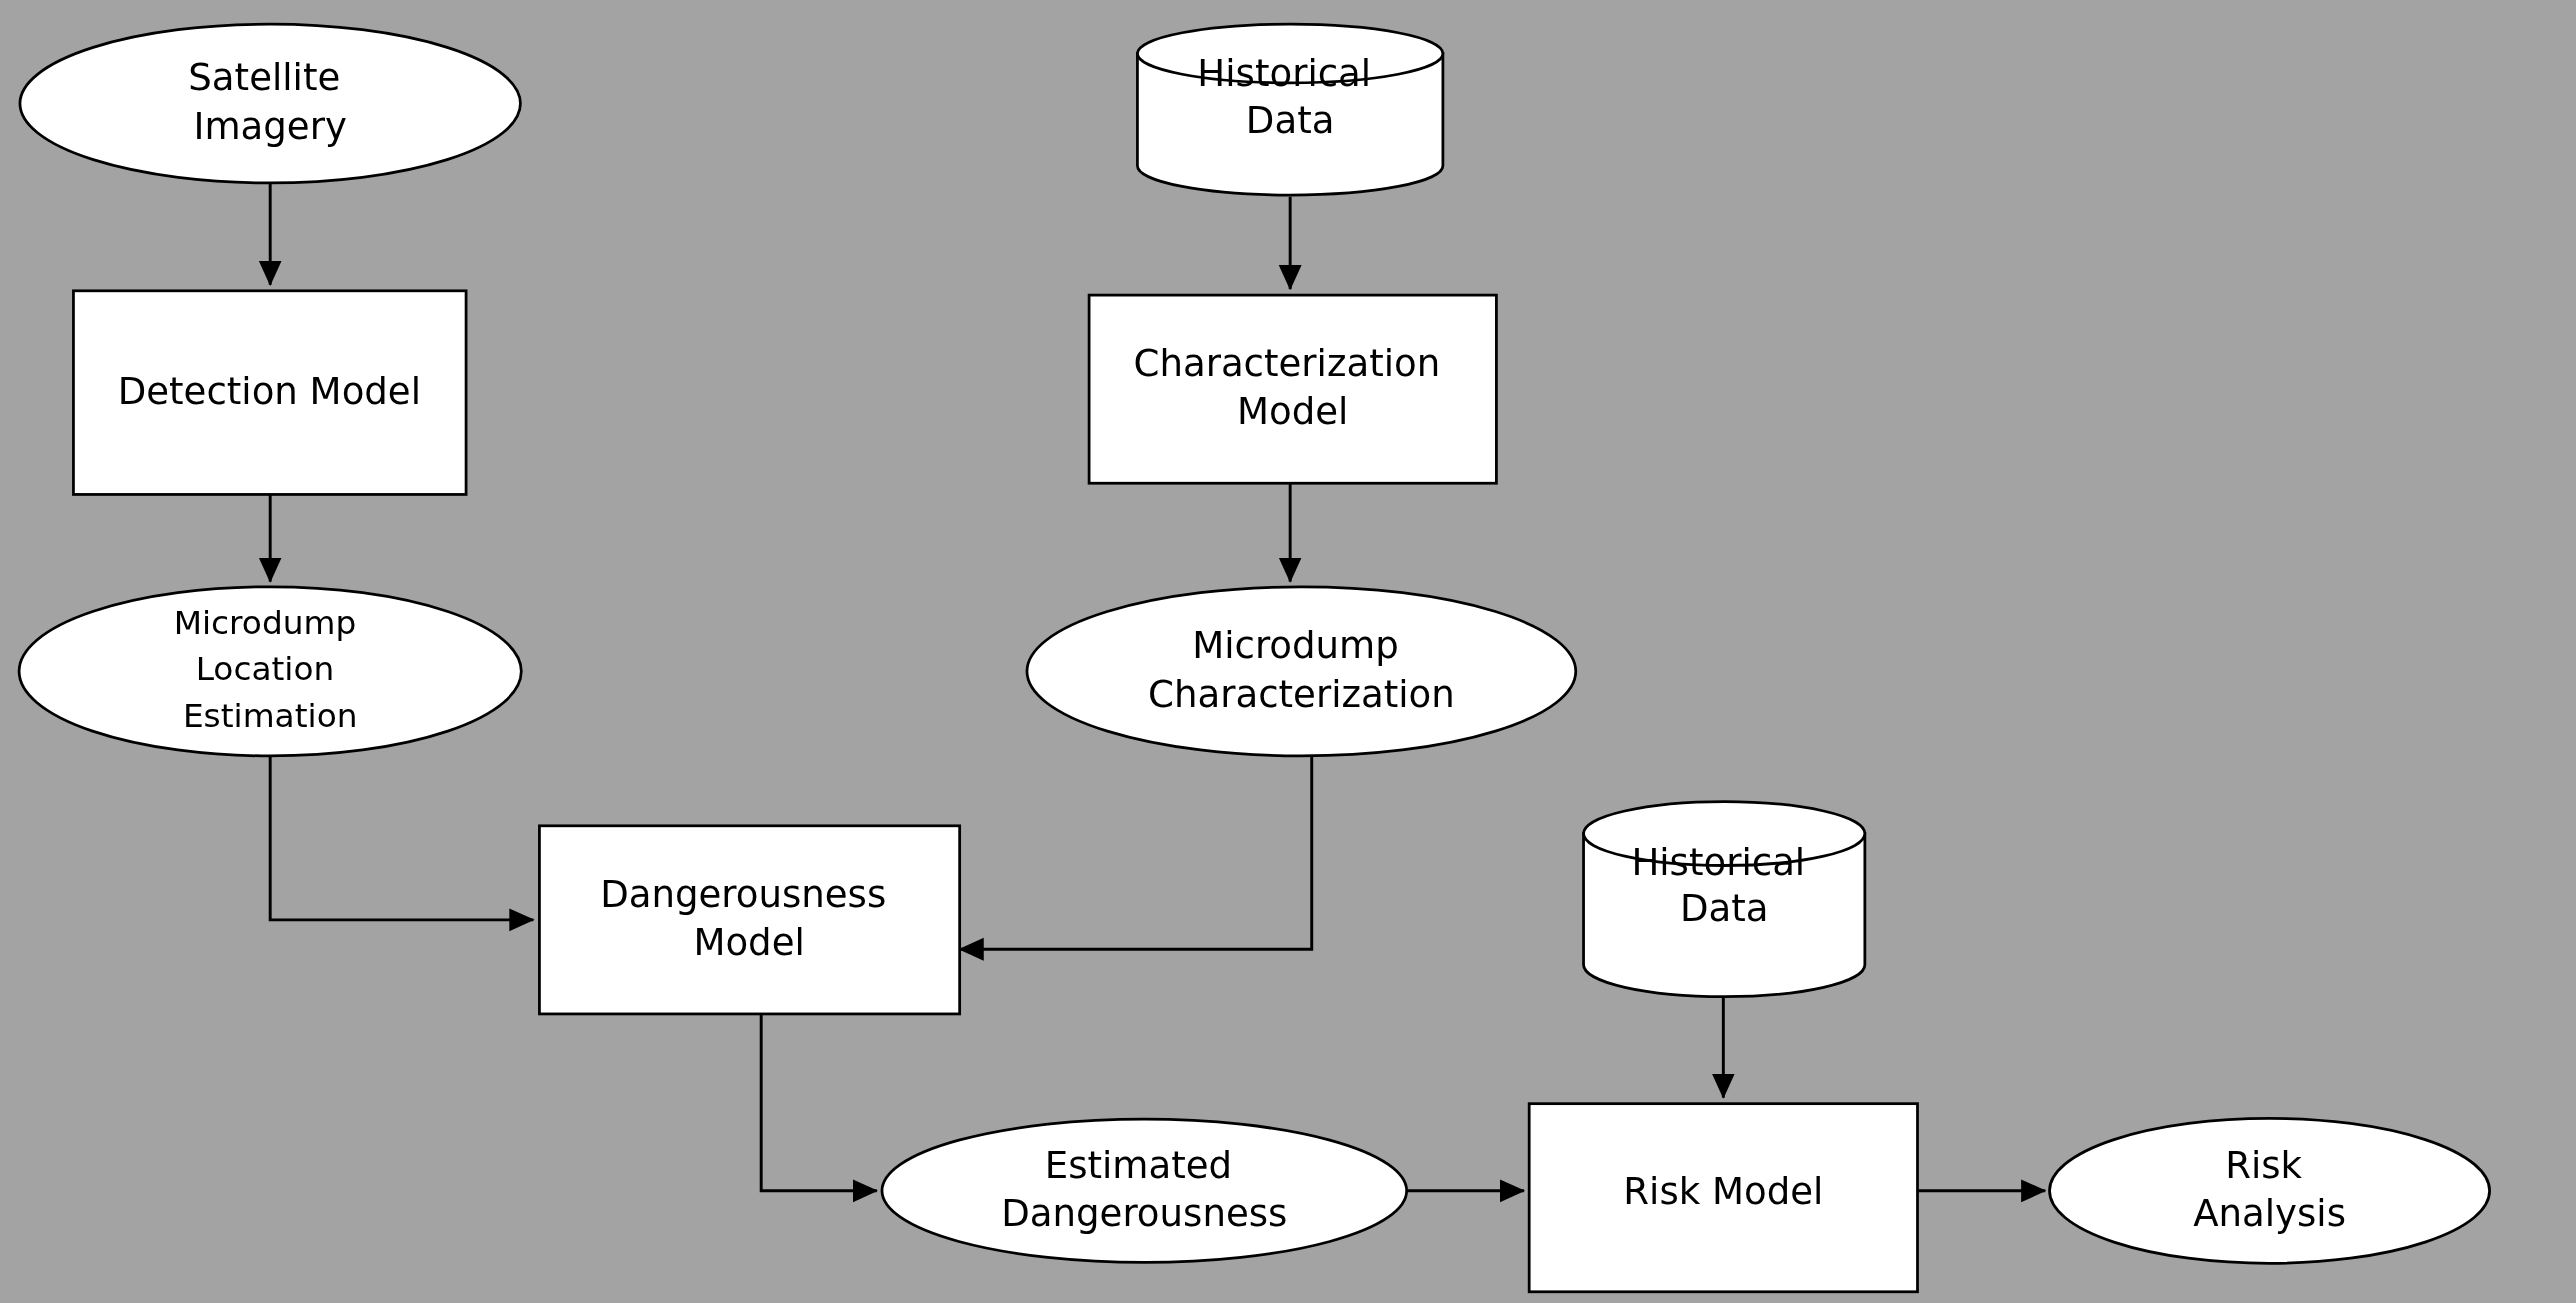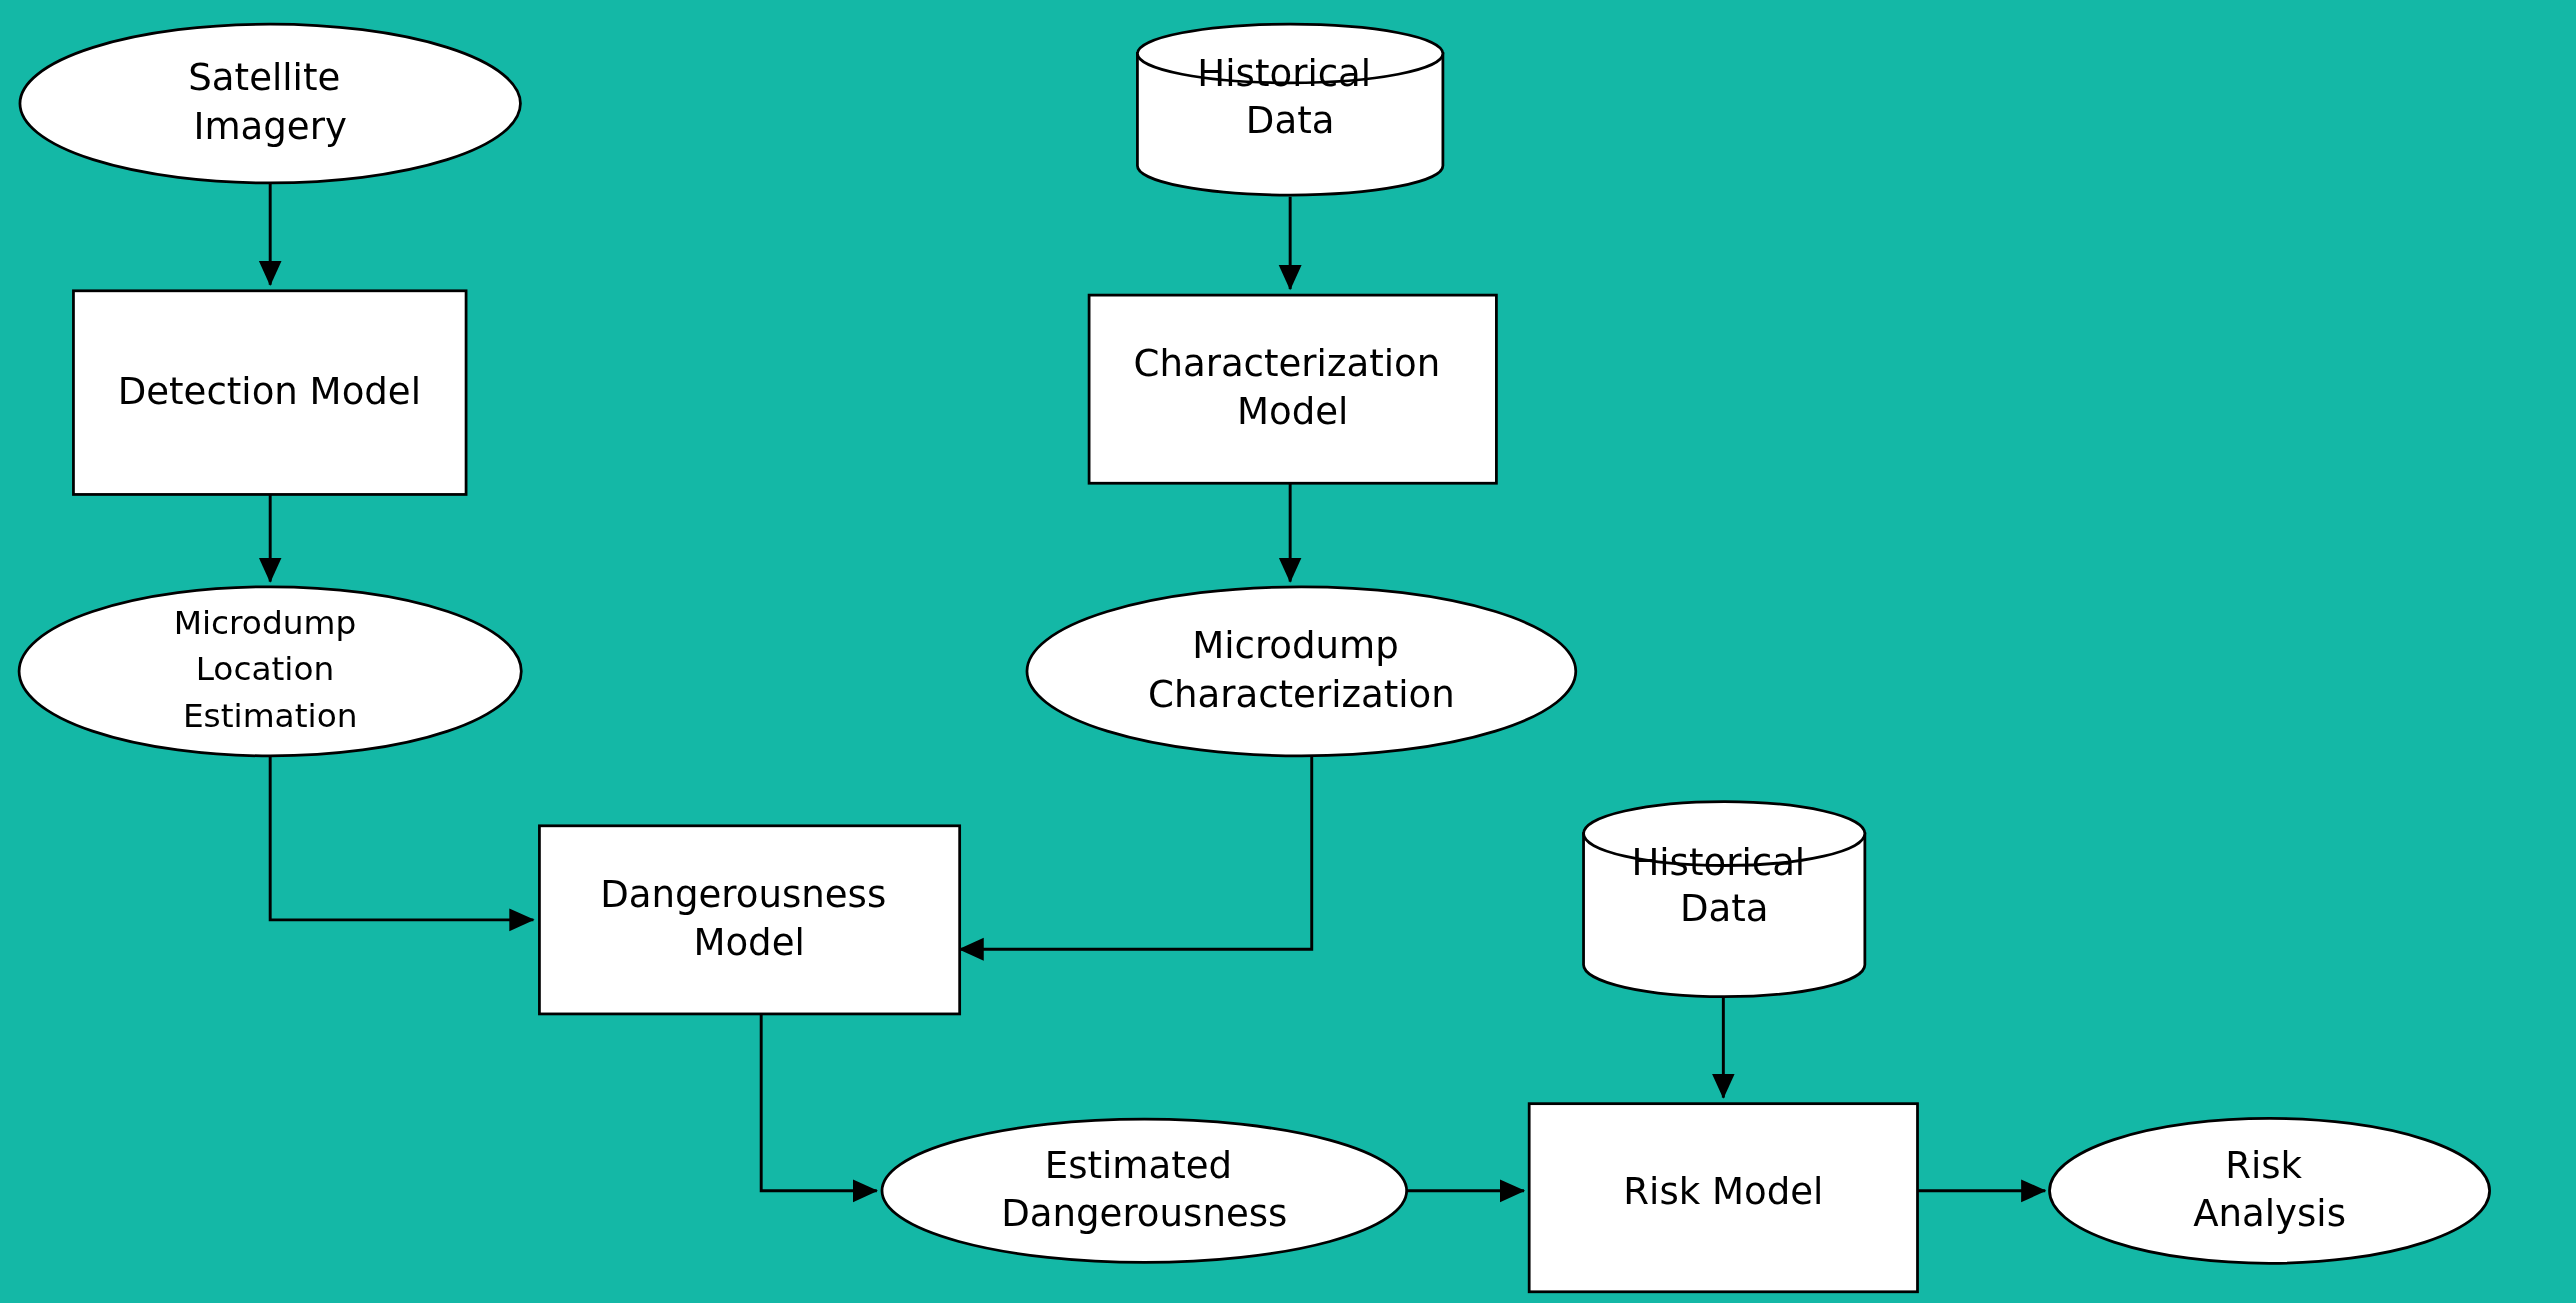--- a/index.html
+++ b/index.html
@@ -10,21 +10,21 @@
   body {
     width: 2576px;
     height: 1303px;
     font-family: "DejaVu Sans", sans-serif;
     overflow: hidden;
   }
   #diagram-root {
     position: relative;
     width: 2576px;
     height: 1303px;
-    background: #14b8a6;
+    background: #a3a3a3;
   }
   svg#flowchart {
     display: block;
     width: 2576px;
     height: 1303px;
   }
   .shape-outline {
     fill: #ffffff;
     stroke: #000000;
     stroke-width: 3.2;

